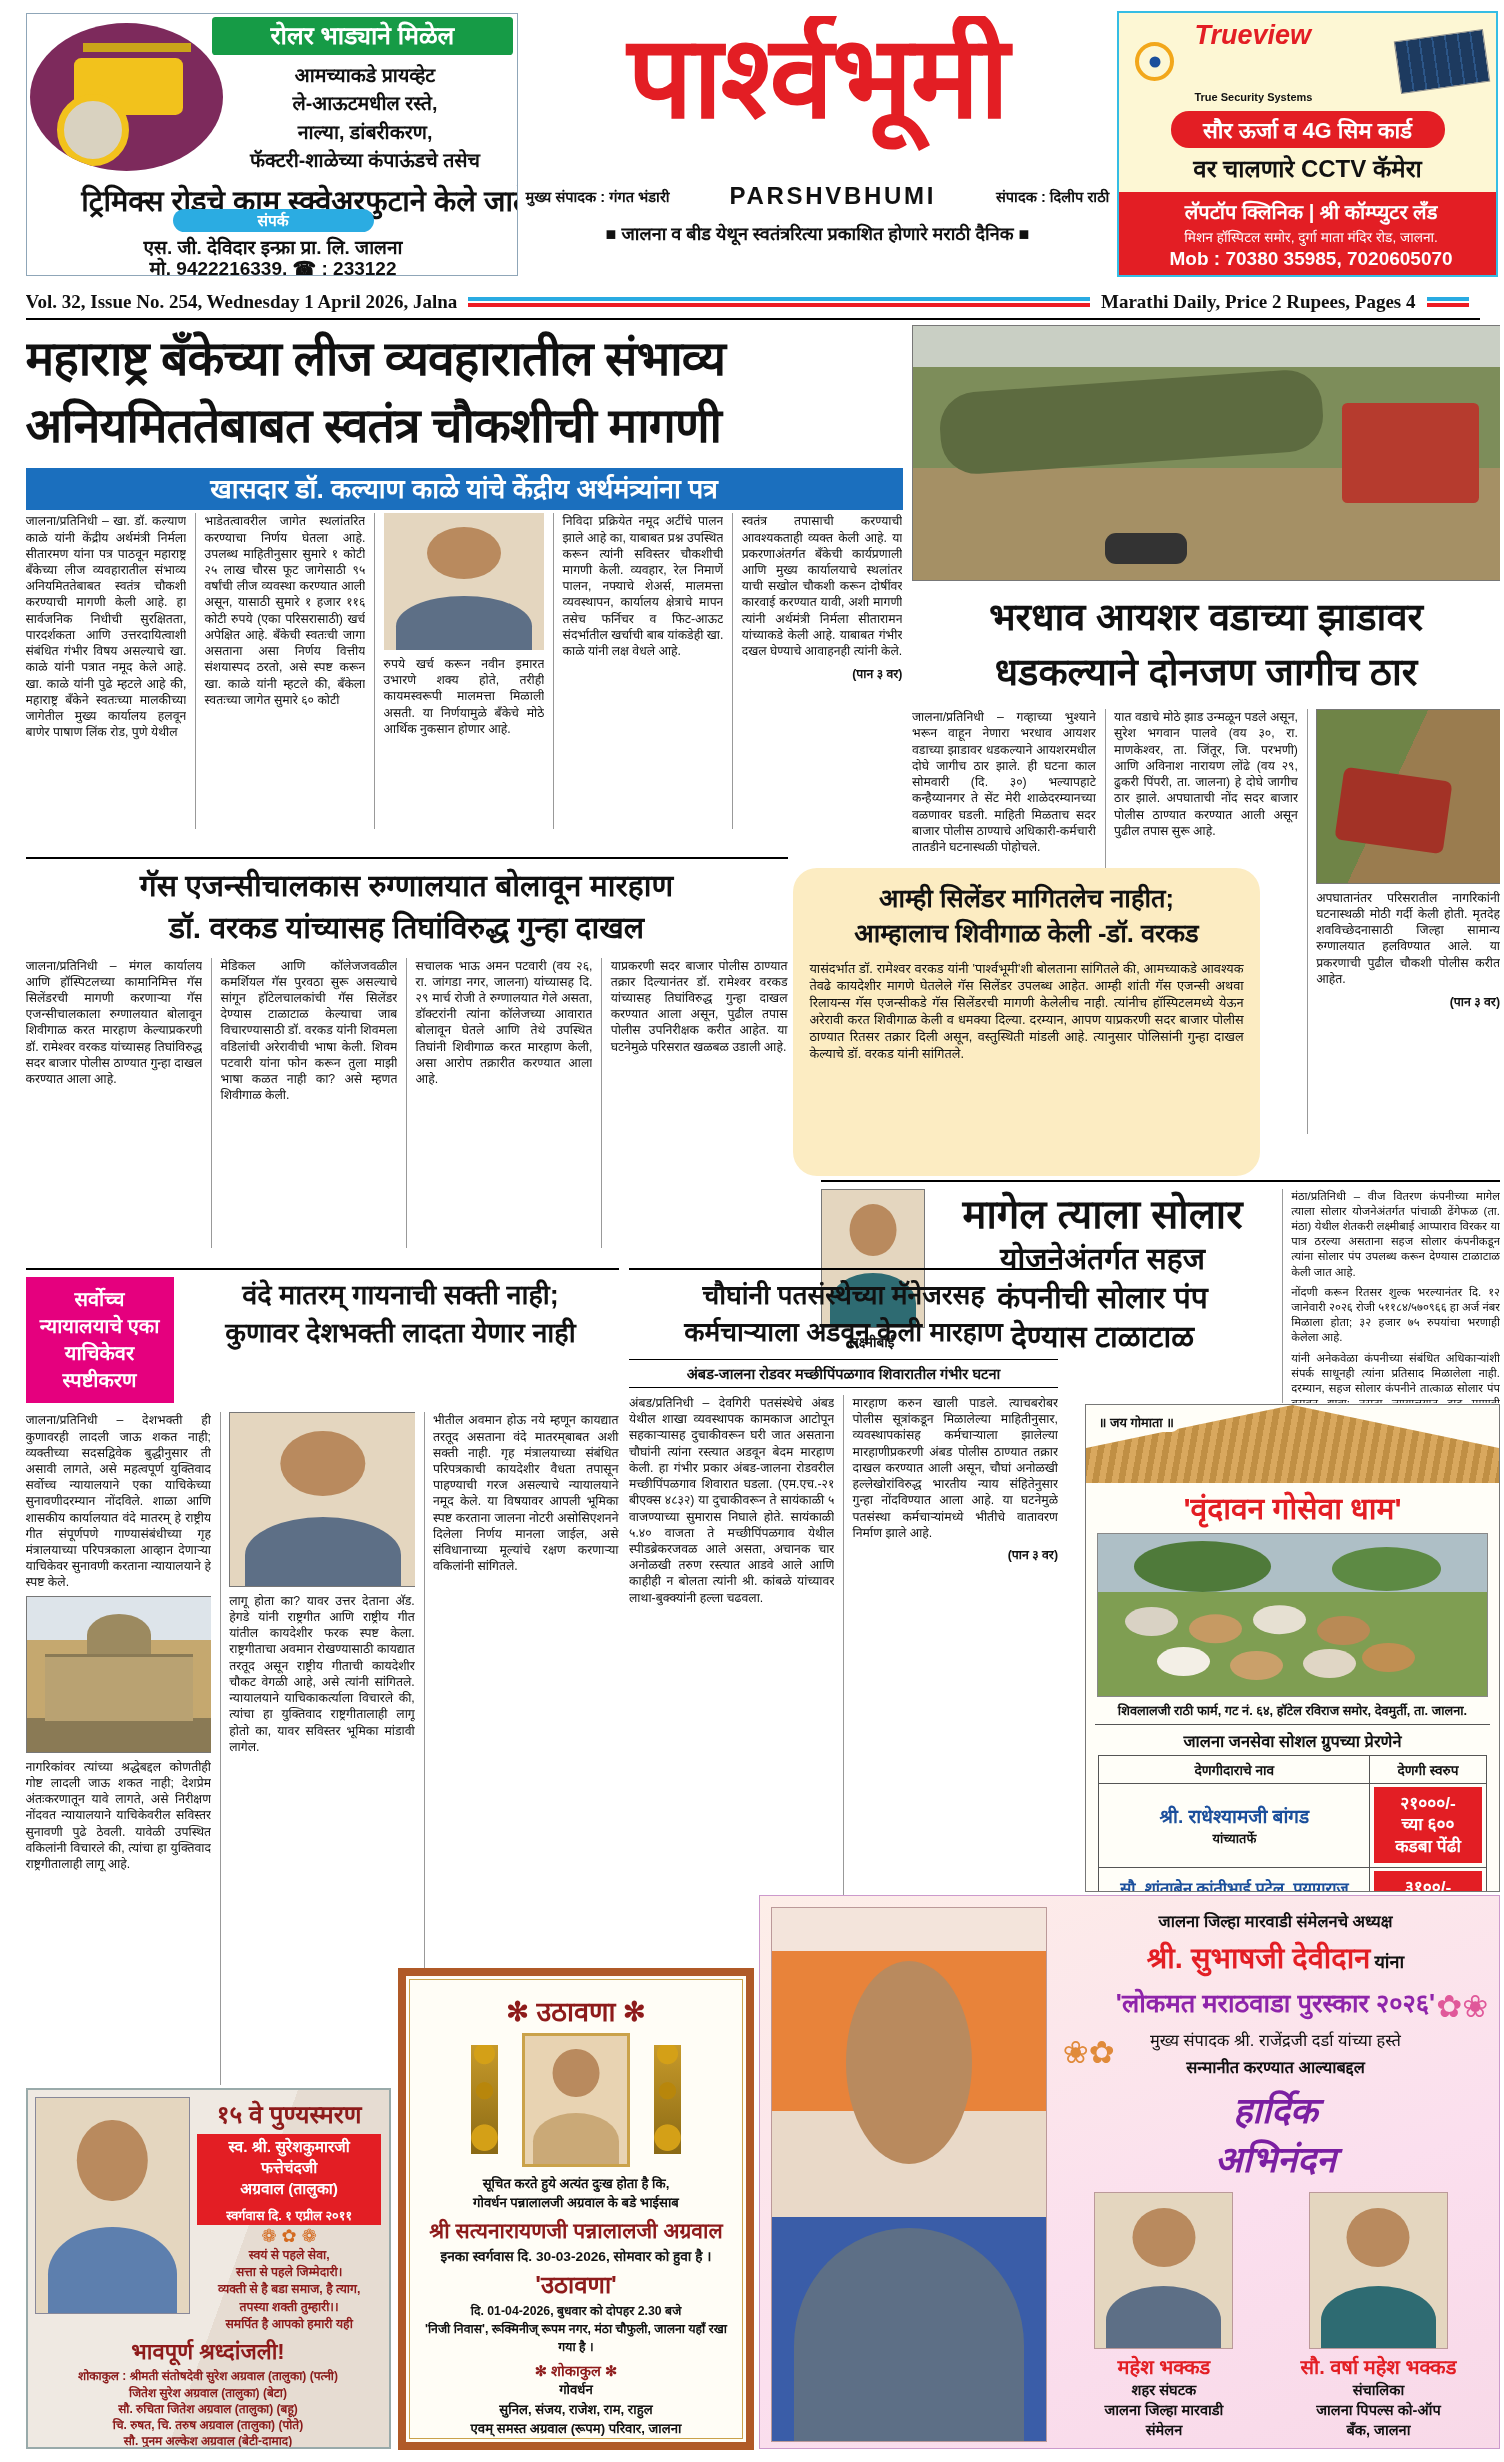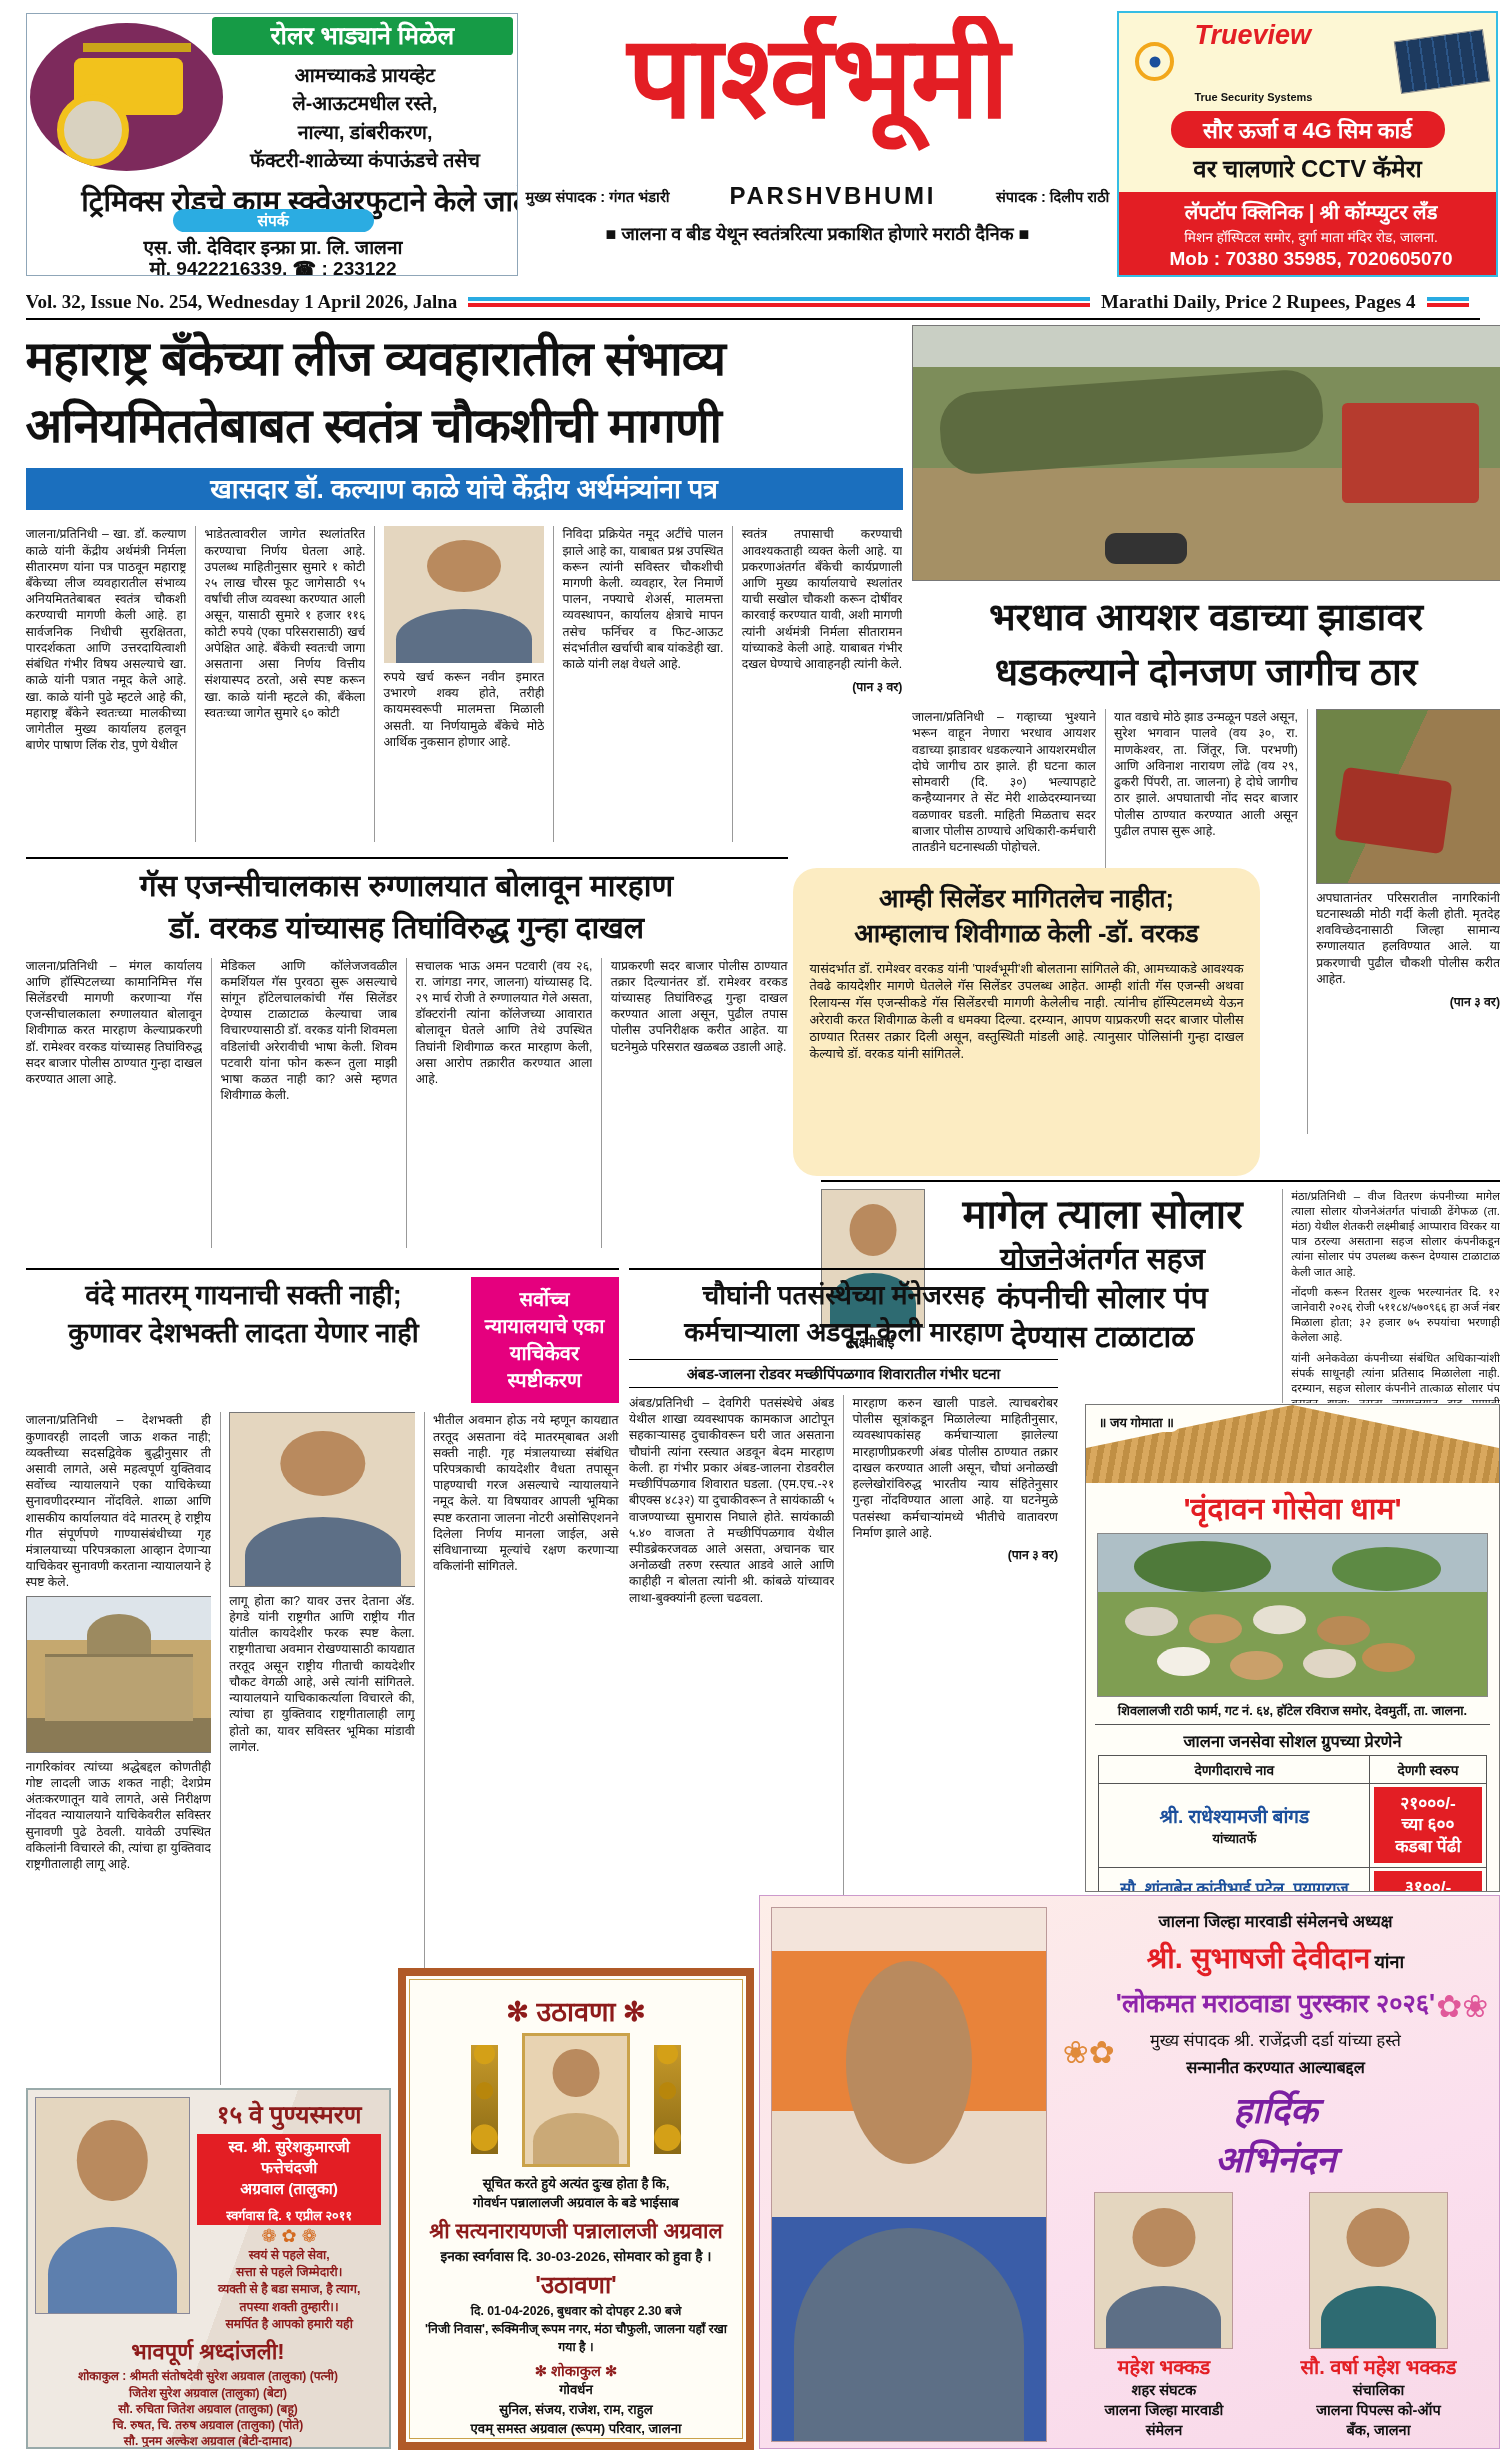--- a/index.html
+++ b/index.html
@@ -129,21 +129,21 @@
     <span class="dateline-txt">Vol. 32, Issue No. 254, Wednesday 1 April 2026, Jalna</span>
     <span class="rulefill"></span>
     <span class="dateline-txt">Marathi Daily, Price 2 Rupees, Pages 4</span>
     <span class="rulefill" style="max-width:42px;"></span>
   </div>
 
   <div class="sec" style="left:25.5px;top:325px;width:877px;height:523px;">
     <div class="hl-xl">महाराष्ट्र बँकेच्या लीज व्यवहारातील संभाव्य</div>
     <div class="hl-xl">अनियमिततेबाबत स्वतंत्र चौकशीची मागणी</div>
     <div class="subhead-blue" style="margin-top:9px;">खासदार डॉ. कल्याण काळे यांचे केंद्रीय अर्थमंत्र्यांना पत्र</div>
-    <div class="flexrow" style="margin-top:16px;height:316px;">
+    <div class="flexrow" style="margin-top:3px;height:316px;">
       <div class="col body-txt">
           <p>जालना/प्रतिनिधी – खा. डॉ. कल्याण काळे यांनी केंद्रीय अर्थमंत्री निर्मला सीतारमण यांना पत्र पाठवून महाराष्ट्र बँकेच्या लीज व्यवहारातील संभाव्य अनियमिततेबाबत स्वतंत्र चौकशी करण्याची मागणी केली आहे. हा सार्वजनिक निधीची सुरक्षितता, पारदर्शकता आणि उत्तरदायित्वाशी संबंधित गंभीर विषय असल्याचे खा. काळे यांनी पत्रात नमूद केले आहे. खा. काळे यांनी पुढे म्हटले आहे की, महाराष्ट्र बँकेने स्वतःच्या मालकीच्या जागेतील मुख्य कार्यालय हलवून बाणेर पाषाण लिंक रोड, पुणे येथील</p>
         </div>
       <div class="col body-txt colrule">
           <p>भाडेतत्वावरील जागेत स्थलांतरित करण्याचा निर्णय घेतला आहे. उपलब्ध माहितीनुसार सुमारे १ कोटी २५ लाख चौरस फूट जागेसाठी ९५ वर्षांची लीज व्यवस्था करण्यात आली असून, यासाठी सुमारे १ हजार ११६ कोटी रुपये (एका परिसरासाठी) खर्च अपेक्षित आहे. बँकेची स्वतःची जागा असताना असा निर्णय वित्तीय संशयास्पद ठरतो, असे स्पष्ट करून खा. काळे यांनी म्हटले की, बँकेला स्वतःच्या जागेत सुमारे ६० कोटी</p>
         </div>
       <div class="col colrule">
         <div class="portrait" style="width:100%;height:137px;"></div>
         <p class="body-txt" style="margin-top:5.5px;">रुपये खर्च करून नवीन इमारत उभारणे शक्य होते, तरीही कायमस्वरूपी मालमत्ता मिळाली असती. या निर्णयामुळे बँकेचे मोठे आर्थिक नुकसान होणार आहे.</p>
       </div>
@@ -220,26 +220,26 @@
     </div>
     <div class="col body-txt colrule" style="font-size:11.4px;">
       <p>मंठा/प्रतिनिधी – वीज वितरण कंपनीच्या मागेल त्याला सोलार योजनेअंतर्गत पांचाळी ढेंगेफळ (ता. मंठा) येथील शेतकरी लक्ष्मीबाई आप्पाराव विरकर या पात्र ठरल्या असताना सहज सोलार कंपनीकडून त्यांना सोलार पंप उपलब्ध करून देण्यास टाळाटाळ केली जात आहे.</p>
       <p>नोंदणी करून रितसर शुल्क भरल्यानंतर दि. १२ जानेवारी २०२६ रोजी ५११८४/५७०९६६ हा अर्ज नंबर मिळाला होता; ३२ हजार ७५ रुपयांचा भरणाही केलेला आहे.</p>
       <p>यांनी अनेकवेळा कंपनीच्या संबंधित अधिकाऱ्यांशी संपर्क साधूनही त्यांना प्रतिसाद मिळालेला नाही. दरम्यान, सहज सोलार कंपनीने तात्काळ सोलार पंप बसवून द्यावा; नसता न्यायालयात दाद मागावी लागेल, असा इशारा शेतकरी लक्ष्मीबाई आप्पाराव विरकर यांनी दिला आहे.</p>
     </div>
   </div>
 
   <div class="sec topline" style="left:25.5px;top:1268px;width:593px;height:817px;padding-top:7.3px;">
     <div style="display:flex;gap:9px;">
+      <div style="width:148px;flex:none;">
+        <div class="pink-box">सर्वोच्च न्यायालयाचे एका याचिकेवर स्पष्टीकरण</div>
+      </div>
       <div style="flex:1;">
         <div class="hl-sm" style="font-size:27px;">वंदे मातरम् गायनाची सक्ती नाही;</div>
         <div class="hl-sm" style="font-size:27px;">कुणावर देशभक्ती लादता येणार नाही</div>
-      </div>
-      <div style="width:148px;flex:none;">
-        <div class="pink-box">सर्वोच्च न्यायालयाचे एका याचिकेवर स्पष्टीकरण</div>
       </div>
     </div>
     <div class="flexrow" style="margin-top:9px;height:702px;">
       <div class="col">
         <p class="body-txt">जालना/प्रतिनिधी – देशभक्ती ही कुणावरही लादली जाऊ शकत नाही; व्यक्तीच्या सदसद्विवेक बुद्धीनुसार ती असावी लागते, असे महत्वपूर्ण युक्तिवाद सर्वोच्च न्यायालयाने एका याचिकेच्या सुनावणीदरम्यान नोंदविले. शाळा आणि शासकीय कार्यालयात वंदे मातरम् हे राष्ट्रीय गीत संपूर्णपणे गाण्यासंबंधीच्या गृह मंत्रालयाच्या परिपत्रकाला आव्हान देणाऱ्या याचिकेवर सुनावणी करताना न्यायालयाने हे स्पष्ट केले.</p>
         <div class="photo ph-court" style="width:100%;height:155px;border:0.9px solid #777;margin:5.5px 0;">
           <div class="shape" style="left:50%;top:16.4px;width:64px;height:42px;transform:translateX(-50%);background:#9c8a60;border-radius:50% 50% 0 0;"></div>
           <div class="shape" style="left:10%;top:57px;width:80%;height:64px;background:#b9a272;border-top:3.6px solid #8a7a55;"></div>
         </div>
         <p class="body-txt">नागरिकांवर त्यांच्या श्रद्धेबद्दल कोणतीही गोष्ट लादली जाऊ शकत नाही; देशप्रेम अंतःकरणातून यावे लागते, असे निरीक्षण नोंदवत न्यायालयाने याचिकेवरील सविस्तर सुनावणी पुढे ठेवली. यावेळी उपस्थित वकिलांनी विचारले की, त्यांचा हा युक्तिवाद राष्ट्रगीतालाही लागू आहे.</p>

